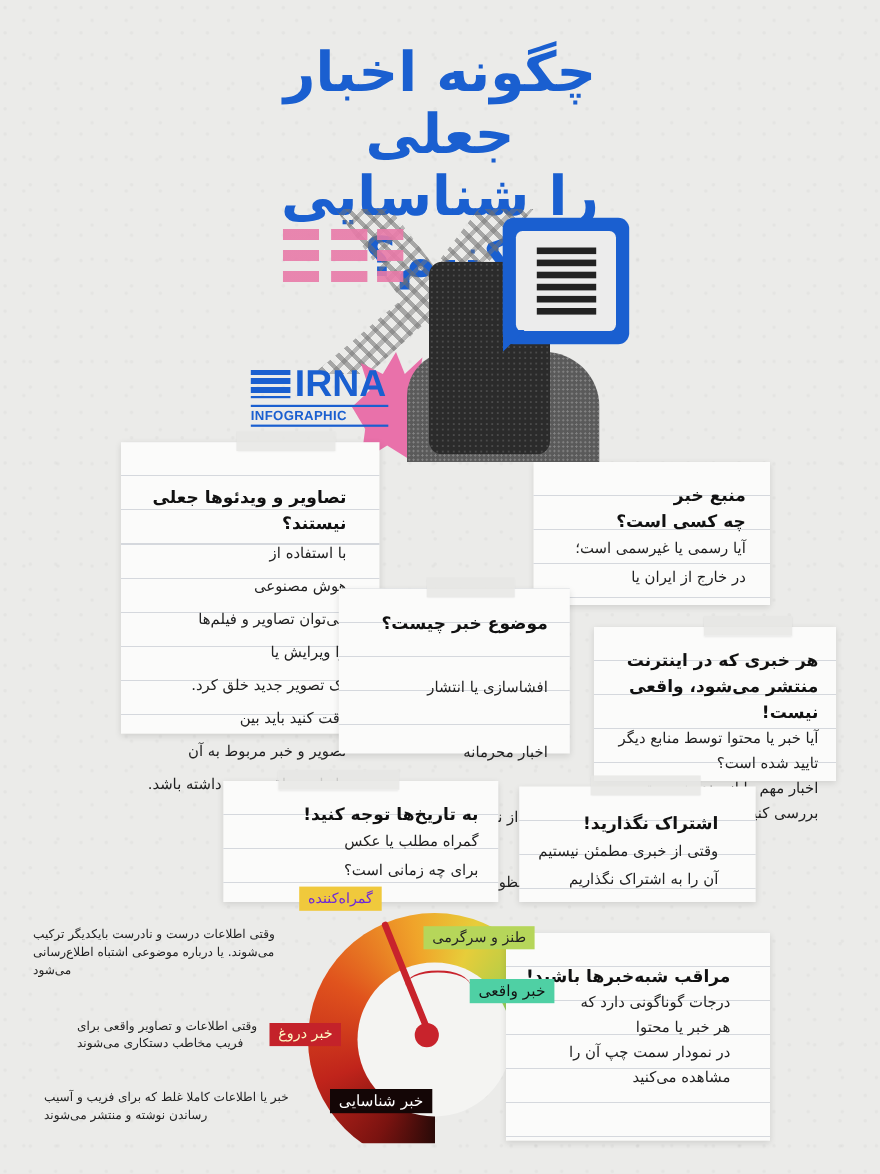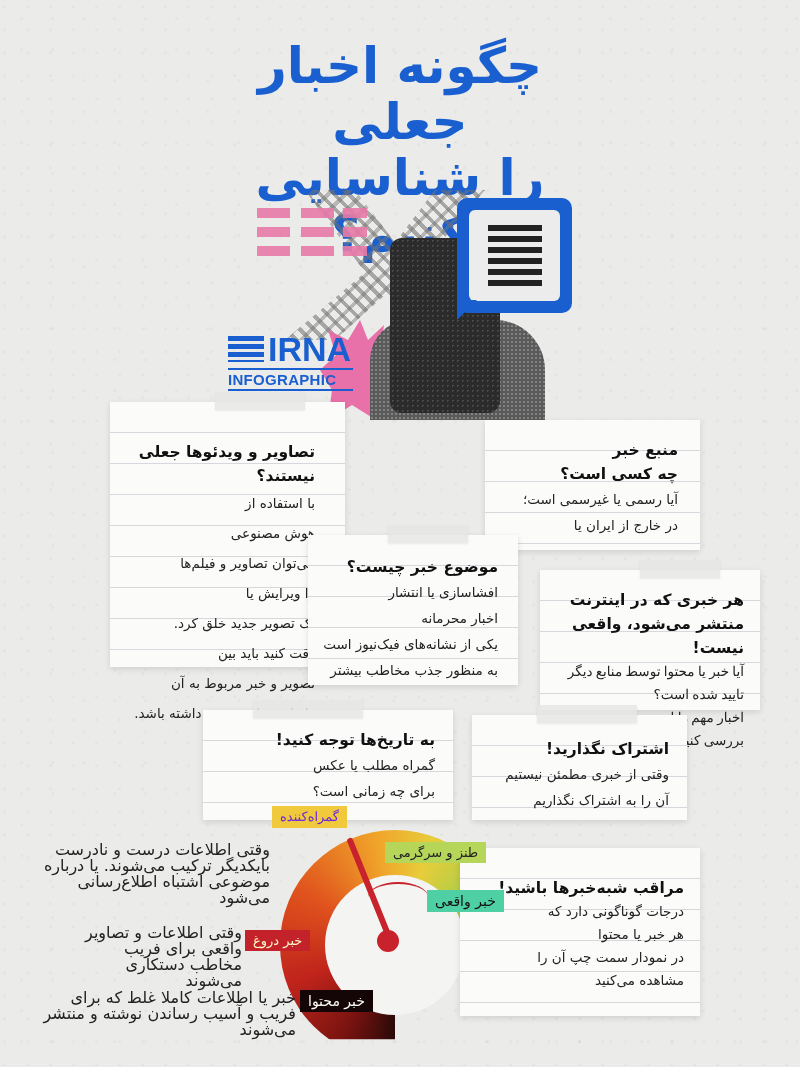--- a/index.html
+++ b/index.html
@@ -26,55 +26,55 @@
     background-image: radial-gradient(rgba(255,255,255,0.25) 1px, transparent 1px); background-size: 4px 4px; }
   .pink-burst { position: absolute; left: 95px; top: 130px; width: 80px; height: 100px; background: #e96aa6;
     clip-path: polygon(50% 0, 60% 20%, 80% 5%, 75% 30%, 100% 30%, 80% 50%, 100% 70%, 75% 75%, 70% 100%, 40% 85%, 10% 100%, 15% 70%, 0 50%, 20% 35%, 10% 10%, 35% 20%); opacity: 0.95; }
   .doc-icon { position: absolute; left: 232px; top: 8px; width: 115px; height: 115px; background: #1a5fd0; border-radius: 10px; padding: 12px; }
   .doc-icon .inner { width: 100%; height: 100%; background: #ececec; border-radius: 6px; display: flex; flex-direction: column; justify-content: center; align-items: center; gap: 5px; }
   .doc-icon .bar { width: 54px; height: 6px; background: #222; }
   .doc-tail { position: absolute; left: 232px; top: 110px; width: 20px; height: 20px; background: #1a5fd0; clip-path: polygon(0 0, 100% 0, 0 100%); }
   .logo { position: absolute; left: 228px; top: 332px; width: 125px; }
   .logo .irna { color: #1a5fd0; font-family: "Liberation Sans", sans-serif; font-weight: bold; font-size: 34px; line-height: 34px; display: flex; align-items: center; gap: 4px; border-bottom: 2px solid #1a5fd0; padding-bottom: 2px; }
   .logo .stripes { width: 36px; height: 26px; background: repeating-linear-gradient(180deg, #1a5fd0 0 5px, transparent 5px 8px); }
-  .logo .sub { color: #1a5fd0; font-family: "Liberation Sans", sans-serif; font-weight: bold; font-size: 15px; letter-spacing: 0.3px; border-bottom: 2px solid #1a5fd0; padding: 1px 0 1px; }
+  .logo .sub { color: #1a5fd0; font-family: "Liberation Sans", sans-serif; font-weight: bold; font-size: 12px; letter-spacing: 0.3px; border-bottom: 2px solid #1a5fd0; padding: 1px 0 1px; }
   .note { position: absolute; background: #fbfbfa;
     background-image: repeating-linear-gradient(180deg, transparent 0 30px, #d5d8dd 30px 31px);
     box-shadow: 0 2px 6px rgba(0,0,0,0.12); direction: rtl; text-align: right; color: #1b1b1b; }
   .note .tape { position: absolute; top: -10px; height: 18px; background: rgba(230,230,228,0.85); box-shadow: 0 1px 2px rgba(0,0,0,0.08); }
   .note h3 { font-weight: bold; font-size: 15.5px; line-height: 24px; color: #111; }
   .note p { font-size: 13.5px; line-height: 30px; color: #222; }
   .n1 { left: 110px; top: 402px; width: 235px; height: 265px; padding: 38px 30px 0 10px; }
   .n2 { left: 485px; top: 420px; width: 215px; height: 130px; padding: 18px 22px 0 8px; }
   .n2 p { line-height: 26px; }
   .n3 { left: 308px; top: 535px; width: 210px; height: 150px; padding: 20px 20px 0 6px; }
-  .n3 p { line-height: 26px; }
+  .n3 p { line-height: 26px; margin-top: 33px; }
   .n4 { left: 540px; top: 570px; width: 220px; height: 140px; padding: 18px 16px 0 6px; }
-  .n4 p { line-height: 23px; font-family: Liberation Serif, serif; }
+  .n4 p { line-height: 23px; }
   .n5 { left: 203px; top: 710px; width: 250px; height: 110px; padding: 18px 18px 0 6px; }
   .n5 p { line-height: 26px; }
-  .n6 { left: 472px; top: 715px; width: 215px; height: 105px; padding: 22px 18px 0 6px; }
+  .n6 { left: 472px; top: 715px; width: 215px; height: 105px; padding: 22px 34px 0 6px; }
   .n6 p { line-height: 26px; }
-  .n7 { left: 460px; top: 848px; width: 240px; height: 168px; padding: 28px 16px 0 6px; }
+  .n7 { left: 460px; top: 848px; width: 240px; height: 189px; padding: 28px 36px 0 6px; }
   .n7 p { line-height: 23px; }
   .gauge { position: absolute; left: 280px; top: 830px; width: 230px; height: 210px; }
   .arc { position: absolute; left: 0; top: 0; width: 230px; height: 230px; border-radius: 50%;
     background: conic-gradient(from 180deg, #2a0a08 0deg, #7a1310 30deg, #c0241b 70deg, #e0531d 120deg, #f0a42a 170deg, #e7cd3a 200deg, #a6cd4a 240deg, #4ec79a 265deg, transparent 266deg, transparent 360deg);
     clip-path: inset(0 0 9% 0); }
   .arc-inner { position: absolute; left: 45px; top: 45px; width: 140px; height: 140px; border-radius: 50%; background: #f4f4f2; }
   .needle { position: absolute; left: 108px; top: 0px; width: 6px; height: 112px; background: #c8232c; transform-origin: 50% 100%; transform: translate(0,0) rotate(-22deg); border-radius: 3px; }
   .hub { position: absolute; left: 97px; top: 100px; width: 22px; height: 22px; border-radius: 50%; background: #c8232c; }
   .curve-arrow { position: absolute; left: 88px; top: 52px; width: 60px; height: 30px; border-top: 2px solid #c8232c; border-radius: 50% 50% 0 0; }
   .glabel { position: absolute; font-size: 13px; padding: 3px 8px; direction: rtl; white-space: nowrap; }
   .g-mis { left: 272px; top: 806px; background: #f0c93c; color: #6d28d9; font-family: Liberation Serif, serif; }
   .g-sat { left: 385px; top: 842px; background: #b6d65a; color: #222; }
   .g-real { left: 427px; top: 890px; background: #4fd0a4; color: #111; font-size: 14px; }
   .g-fake { left: 245px; top: 930px; background: #c4222a; color: #fef9c3; }
   .g-fab { left: 300px; top: 990px; background: #140606; color: #fff; font-size: 14px; }
-  .gdesc { position: absolute; direction: rtl; text-align: right; font-size: 16px; line-height: 16px; color: #222; }
+  .gdesc { position: absolute; direction: rtl; text-align: left; font-size: 11px; line-height: 16px; color: #222; }
   .d-mis { left: 30px; top: 842px; width: 240px; }
   .d-fake { left: 70px; top: 925px; width: 172px; }
   .d-fab { left: 40px; top: 990px; width: 256px; }
 </style>
 </head>
 <body>
 
 <div class="page">
 
   <h1 class="title">
@@ -179,19 +179,19 @@
     <p>درجات گوناگونی دارد که</p>
     <p>هر خبر یا محتوا</p>
     <p>در نمودار سمت چپ آن را</p>
     <p>مشاهده می‌کنید</p>
   </div>
 
   <span class="glabel g-mis">گمراه‌کننده</span>
   <span class="glabel g-sat">طنز و سرگرمی</span>
   <span class="glabel g-real">خبر واقعی</span>
   <span class="glabel g-fake">خبر دروغ</span>
-  <span class="glabel g-fab">خبر محتوا</span>
+  <span class="glabel g-fab">خبر شناسایی</span>
 
   <div class="gdesc d-mis">وقتی اطلاعات درست و نادرست  بایکدیگر ترکیب می‌شوند. یا درباره موضوعی اشتباه اطلاع‌رسانی می‌شود</div>
   <div class="gdesc d-fake">وقتی اطلاعات و تصاویر واقعی برای فریب مخاطب دستکاری می‌شوند</div>
   <div class="gdesc d-fab">خبر یا اطلاعات کاملا غلط که برای  فریب و آسیب رساندن نوشته و منتشر می‌شوند</div>
 
 </div>
 
 </body></html>

